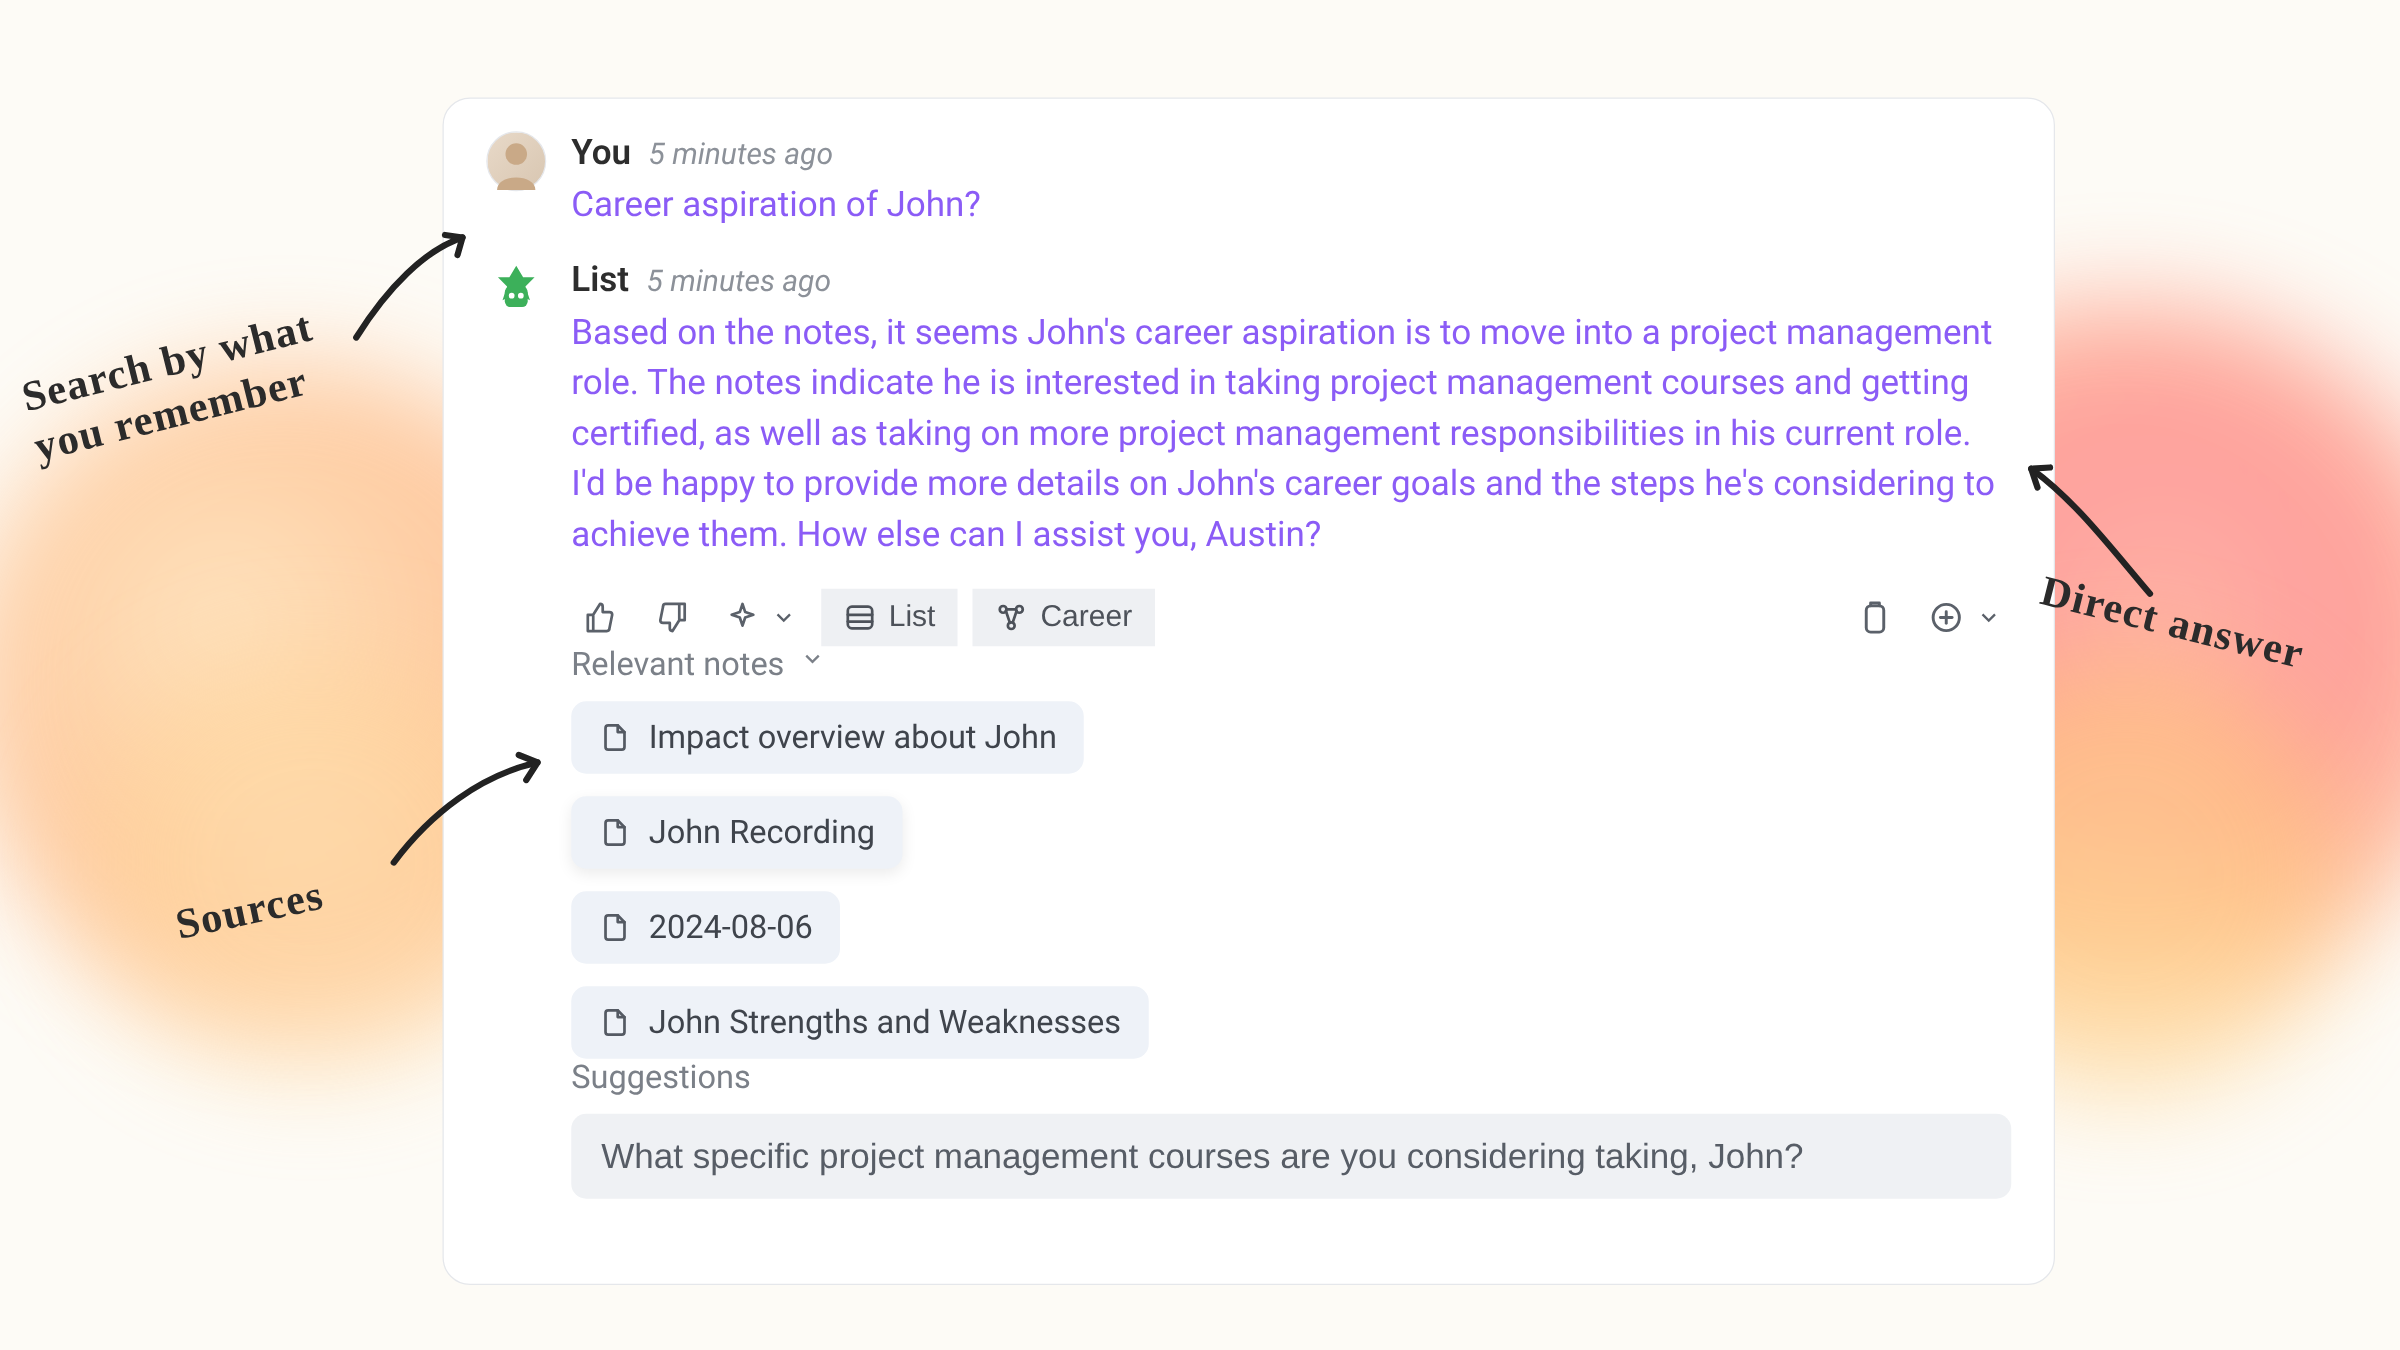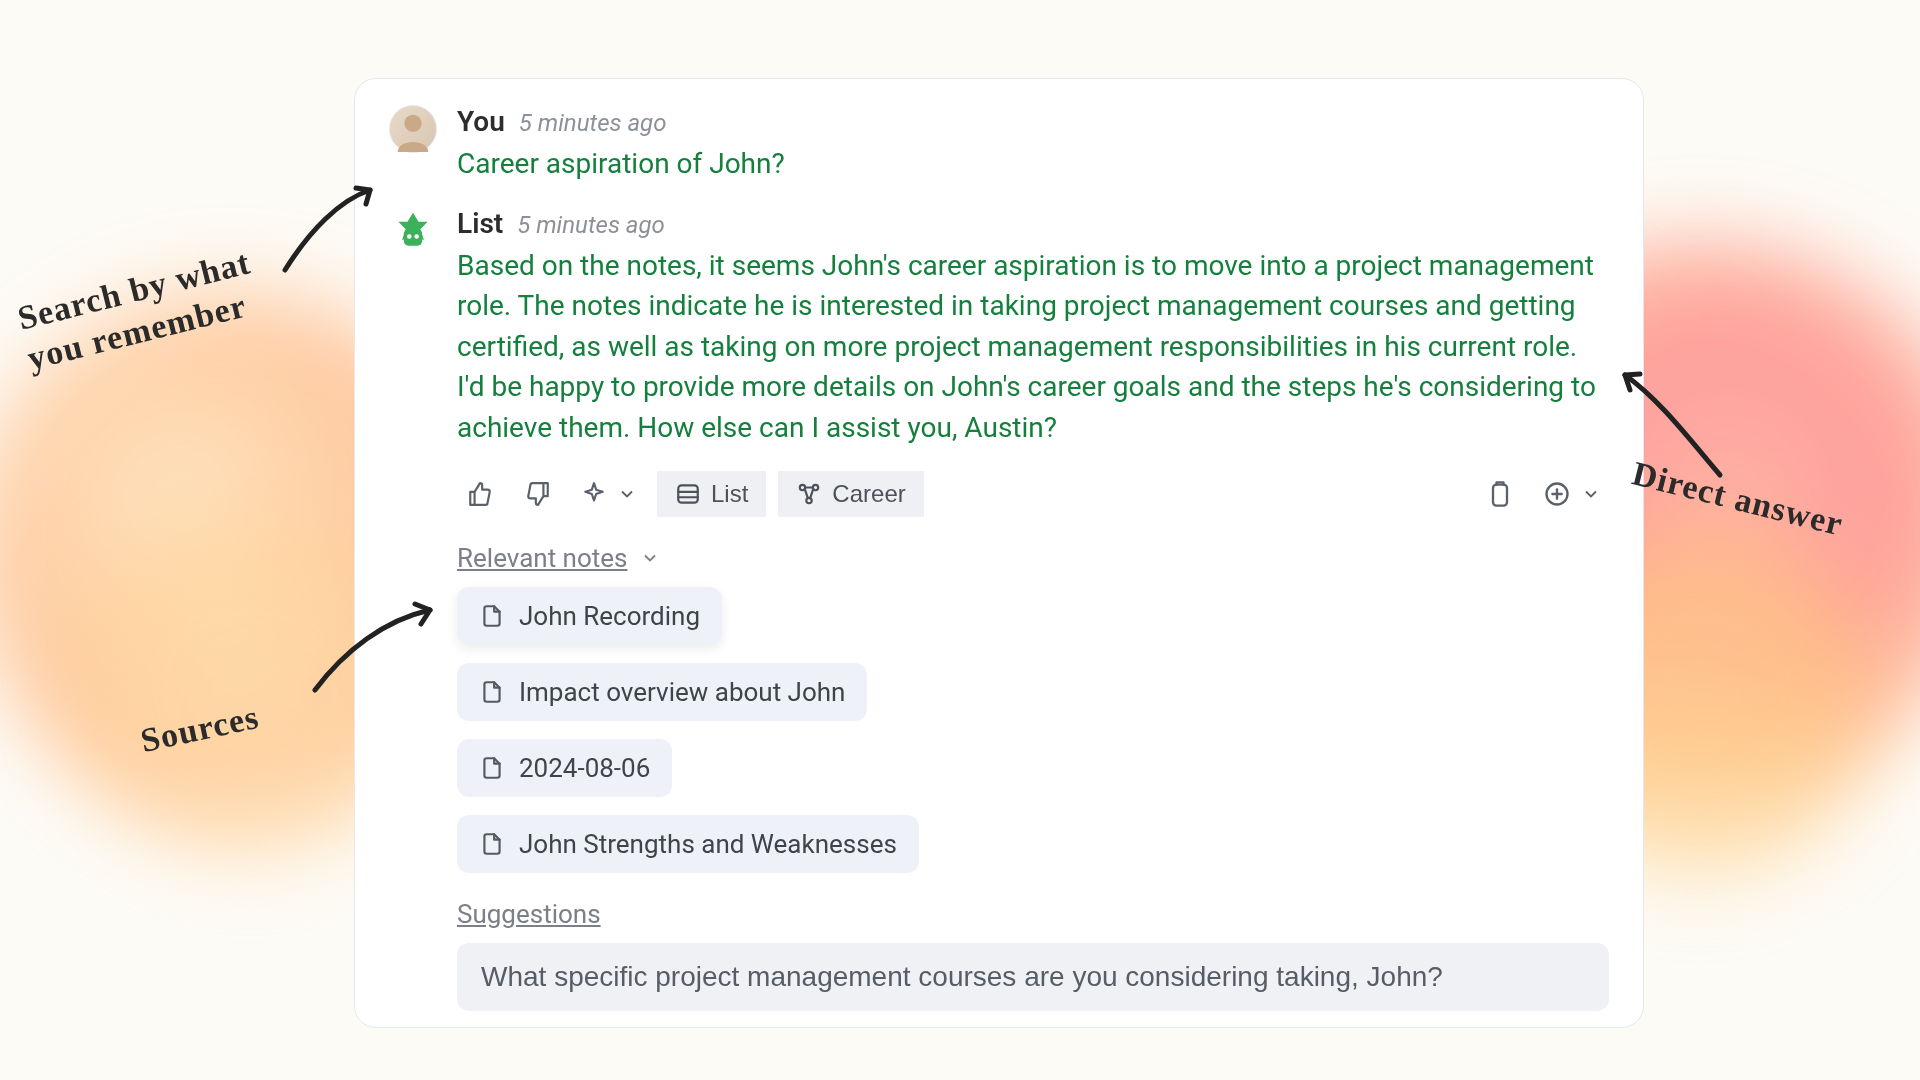--- a/index.html
+++ b/index.html
@@ -63,38 +63,38 @@
     display:flex;align-items:center;justify-content:center;font-size:30px;
     border: 1px solid #e5e7eb;
   }
   .avatar.user { background: linear-gradient(135deg,#e8d9c8,#d8c6b1); }
   .avatar.bot  { background: #fff; border:none;}
   .bot-svg { width:44px; height:44px; }
   .msg-body { flex: 1; }
   .msg-head { display:flex; align-items:baseline; gap:14px; margin-bottom: 6px;}
   .author { font-size: 28px; font-weight:600; color:#2d2d2d; }
   .time   { font-size: 24px; font-style: italic; color:#8c9199; }
-  .text   { font-size: 28px; color:#15803d; line-height: 1.45; }
+  .text   { font-size: 28px; color:#8b5cf6; line-height: 1.45; }
 
   .toolbar { display:flex; align-items:center; gap:12px; margin-top:22px;}
   .tool-btn {
     height: 46px; min-width: 46px;
     display:inline-flex; align-items:center; justify-content:center;
     border:none; background:transparent; cursor:pointer;
     color:#5b616a; border-radius:0;
     padding: 0 8px; gap:10px;
   }
   .tool-btn svg { stroke:#5b616a; }
   .tool-btn.box { background:#eef0f3; color:#4d525a; padding:0 18px; font-size:24px;}
   .tool-btn.box svg { stroke:#4d525a; }
   .spacer { flex:1; }
 
   .section-label {
-    font-size: 26px; color:#7b8088; margin-top: 26px; margin-bottom: 14px;
-    display:flex; align-items:center; gap:12px;text-decoration:underline;
+    font-size: 26px; color:#7b8088; margin-bottom: 14px;
+    display:flex; gap:12px;
   }
   .notes { display:flex; flex-direction:column; gap:18px; align-items:flex-start;}
   .note-pill {
     display:inline-flex; align-items:center; gap:14px;
     background:#eef2f8; border-radius:12px;
     padding:14px 22px; font-size:26px; color:#3f444c;
     cursor:pointer;
   }
   .note-pill.first { box-shadow: 0 4px 12px rgba(0,0,0,0.08);}
   .note-pill svg { stroke:#545a63; }
@@ -224,33 +224,33 @@
         </button>
       </div>
 
       <div class="section-label">
         <span>Relevant notes</span>
         <svg class="chev-sm" viewBox="0 0 24 24">
             <polyline points="6 9 12 15 18 9"></polyline>
           </svg>
       </div>
       <div class="notes">
+        <div class="note-pill">
+          <svg class="icon" viewBox="0 0 24 24">
+              <path d="M14 3H7a2 2 0 0 0-2 2v14a2 2 0 0 0 2 2h10a2 2 0 0 0 2-2V8z"></path>
+              <polyline points="14 3 14 8 19 8"></polyline>
+            </svg>
+          <span>Impact overview about John</span>
+        </div>
         <div class="note-pill first">
           <svg class="icon" viewBox="0 0 24 24">
               <path d="M14 3H7a2 2 0 0 0-2 2v14a2 2 0 0 0 2 2h10a2 2 0 0 0 2-2V8z"></path>
               <polyline points="14 3 14 8 19 8"></polyline>
             </svg>
           <span>John Recording</span>
-        </div>
-        <div class="note-pill">
-          <svg class="icon" viewBox="0 0 24 24">
-              <path d="M14 3H7a2 2 0 0 0-2 2v14a2 2 0 0 0 2 2h10a2 2 0 0 0 2-2V8z"></path>
-              <polyline points="14 3 14 8 19 8"></polyline>
-            </svg>
-          <span>Impact overview about John</span>
         </div>
         <div class="note-pill">
           <svg class="icon" viewBox="0 0 24 24">
               <path d="M14 3H7a2 2 0 0 0-2 2v14a2 2 0 0 0 2 2h10a2 2 0 0 0 2-2V8z"></path>
               <polyline points="14 3 14 8 19 8"></polyline>
             </svg>
           <span>2024-08-06</span>
         </div>
         <div class="note-pill">
           <svg class="icon" viewBox="0 0 24 24">

